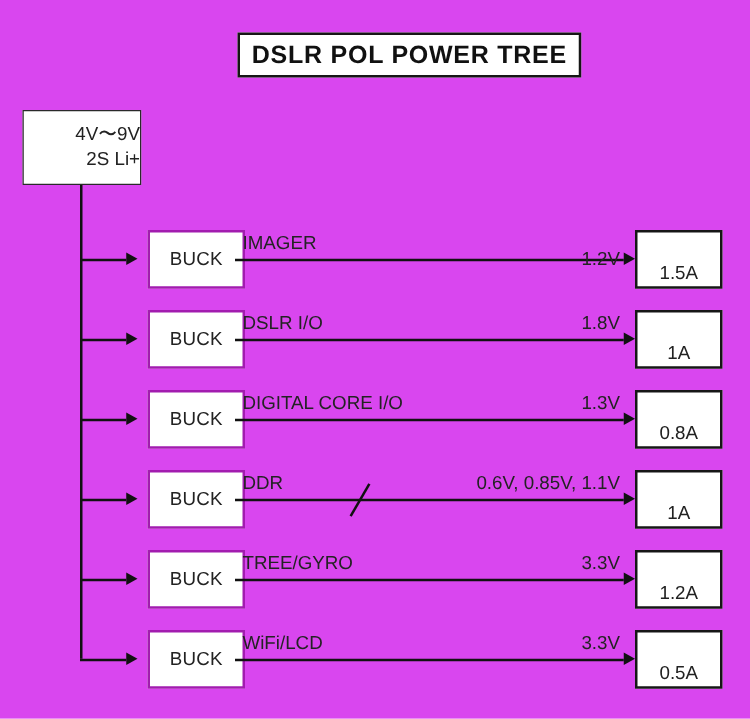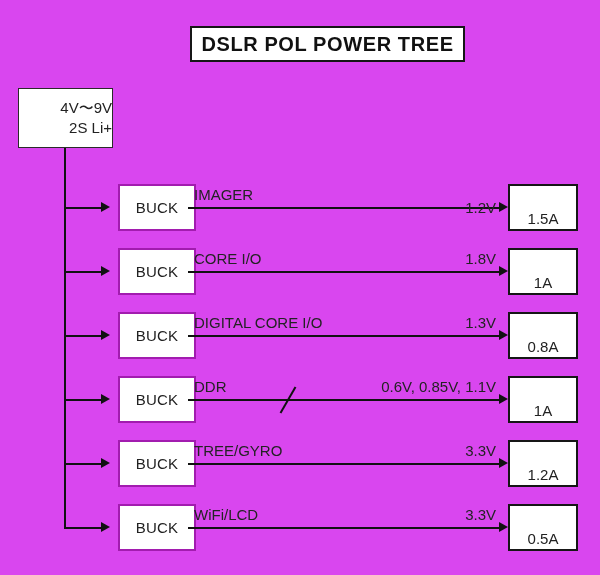--- a/index.html
+++ b/index.html
@@ -183,21 +183,21 @@
       <div class="load-box" style="top: 184px;">
         <span class="load-label">1.5A</span>
       </div>
       <div class="branch" style="left: 64px; top: 270.5px; width: 37px;"></div>
       <div class="arrow-head" style="left: 101px; top: 266px;"></div>
       <div class="buck-box" style="top: 248px;">
         <span class="buck-label">BUCK</span>
       </div>
       <div class="rail-line" style="top: 270.5px;"></div>
       <div class="arrow-head" style="left: 499px; top: 266px;"></div>
-      <div class="rail-name" style="top: 249.5px;">CORE I/O</div>
+      <div class="rail-name" style="top: 249.5px;">DSLR I/O</div>
       <div class="rail-volt" style="top: 249.5px;">1.8V</div>
       <div class="load-box" style="top: 248px;">
         <span class="load-label">1A</span>
       </div>
       <div class="branch" style="left: 64px; top: 334.5px; width: 37px;"></div>
       <div class="arrow-head" style="left: 101px; top: 330px;"></div>
       <div class="buck-box" style="top: 312px;">
         <span class="buck-label">BUCK</span>
       </div>
       <div class="rail-line" style="top: 334.5px;"></div>

